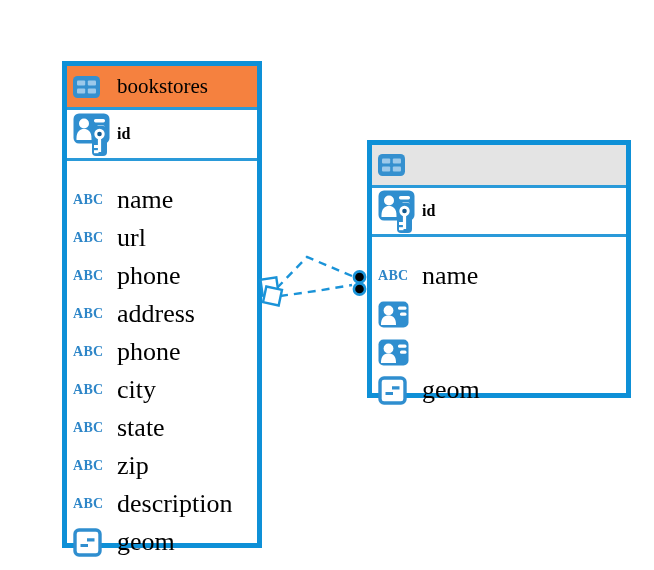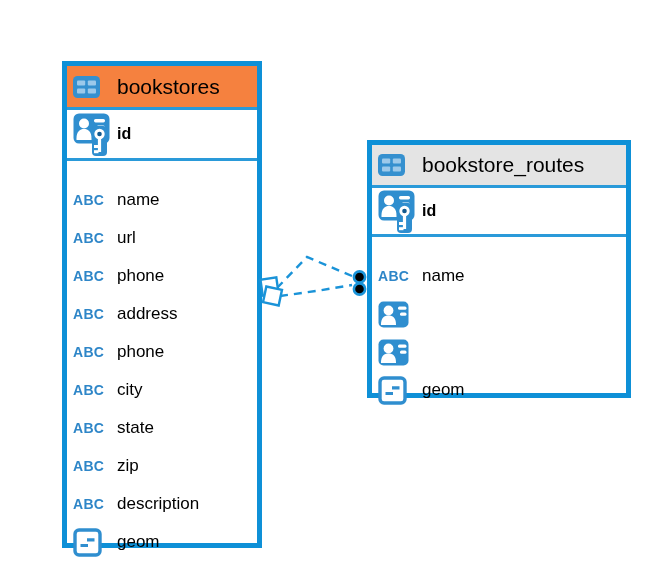--- a/index.html
+++ b/index.html
@@ -1,38 +1,38 @@
 <!DOCTYPE html>
 <html><head>
 <meta charset="utf-8">
 <style>
   html,body{margin:0;padding:0;background:#fff;}
   .canvas{position:relative;width:654px;height:570px;background:#ffffff;
-          font-family:Liberation Sans, sans-serif;overflow:hidden;}
+          font-family:Liberation Serif, serif;overflow:hidden;}
 
   .tbl{position:absolute;box-sizing:border-box;border:5px solid #0e90d7;
        background:#fff;display:flex;flex-direction:column;z-index:2;}
   .tbl-bookstores{left:62px;top:61px;width:200px;height:487px;}
   .tbl-routes{left:367px;top:140px;width:264px;height:258px;}
 
   .hdr{display:flex;align-items:center;padding-left:6px;
        border-bottom:3px solid #2a9ad9;flex:0 0 auto;}
   .hdr-orange{background:#f5813f;height:41px;}
   .hdr-gray{background:#e4e4e4;height:40px;}
 
   .pk-row{display:flex;align-items:center;padding-left:6px;
           border-bottom:3px solid #2a9ad9;flex:0 0 auto;}
   .pk-bookstores{height:48px;}
   .pk-routes{height:46px;}
 
   .cols{padding-top:20px;}
   .col-row{display:flex;align-items:center;height:38px;padding-left:6px;}
 
   .icon-cell{width:44px;flex:0 0 44px;display:flex;align-items:center;}
-  .lbl{font-size:17px;color:#000;white-space:nowrap;}
+  .lbl{font-size:26px;color:#000;white-space:nowrap;}
   .pk-lbl{font-weight:700;font-size:16px;}
   .hdr-lbl{font-size:21px;}
 
   .abc{color:#2e86c8;font-weight:800;font-size:14px;letter-spacing:.3px;}
 
   .connector-layer{position:absolute;left:0;top:0;z-index:3;pointer-events:none;}
   .dash{fill:none;stroke:#1a93d8;stroke-width:2.4;stroke-dasharray:8 6;}
   .sq{fill:#fff;stroke:#1a93d8;stroke-width:2.4;}
   .dot{fill:#000;stroke:#1a93d8;stroke-width:2.6;}
 </style>
@@ -127,21 +127,20 @@
     <div class="hdr hdr-gray">
       <span class="icon-cell">
         <svg width="27" height="22" viewBox="0 0 27 22">
           <rect width="27" height="22" rx="4.5" fill="#3590cf"></rect>
           <rect x="4" y="4.5" width="8.2" height="5" rx="1" fill="#9cc9ea"></rect>
           <rect x="14.8" y="4.5" width="8.2" height="5" rx="1" fill="#9cc9ea"></rect>
           <rect x="4" y="12.5" width="8.2" height="5" rx="1" fill="#9cc9ea"></rect>
           <rect x="14.8" y="12.5" width="8.2" height="5" rx="1" fill="#9cc9ea"></rect>
         </svg>
       </span>
-      <span class="lbl hdr-lbl">bookstore_routes</span>
     </div>
 
     <div class="pk-row pk-routes">
       <span class="icon-cell">
         <svg width="37" height="43" viewBox="0 0 37 43">
           <rect x="0.5" y="0.5" width="36" height="30" rx="5.5" fill="#2f8ecf"></rect>
           <circle cx="11" cy="10.5" r="5" fill="#fff"></circle>
           <path d="M3.5 25.5 C3.5 18.5 6.8 16 11 16 C15.2 16 18.5 18.5 18.5 25.5 L18.5 27 L3.5 27 Z" fill="#fff"></path>
           <rect x="21" y="6" width="11" height="3.4" rx="1.6" fill="#fff"></rect>
           <rect x="23.5" y="12.5" width="8.5" height="3.4" rx="1.6" fill="#fff"></rect>

